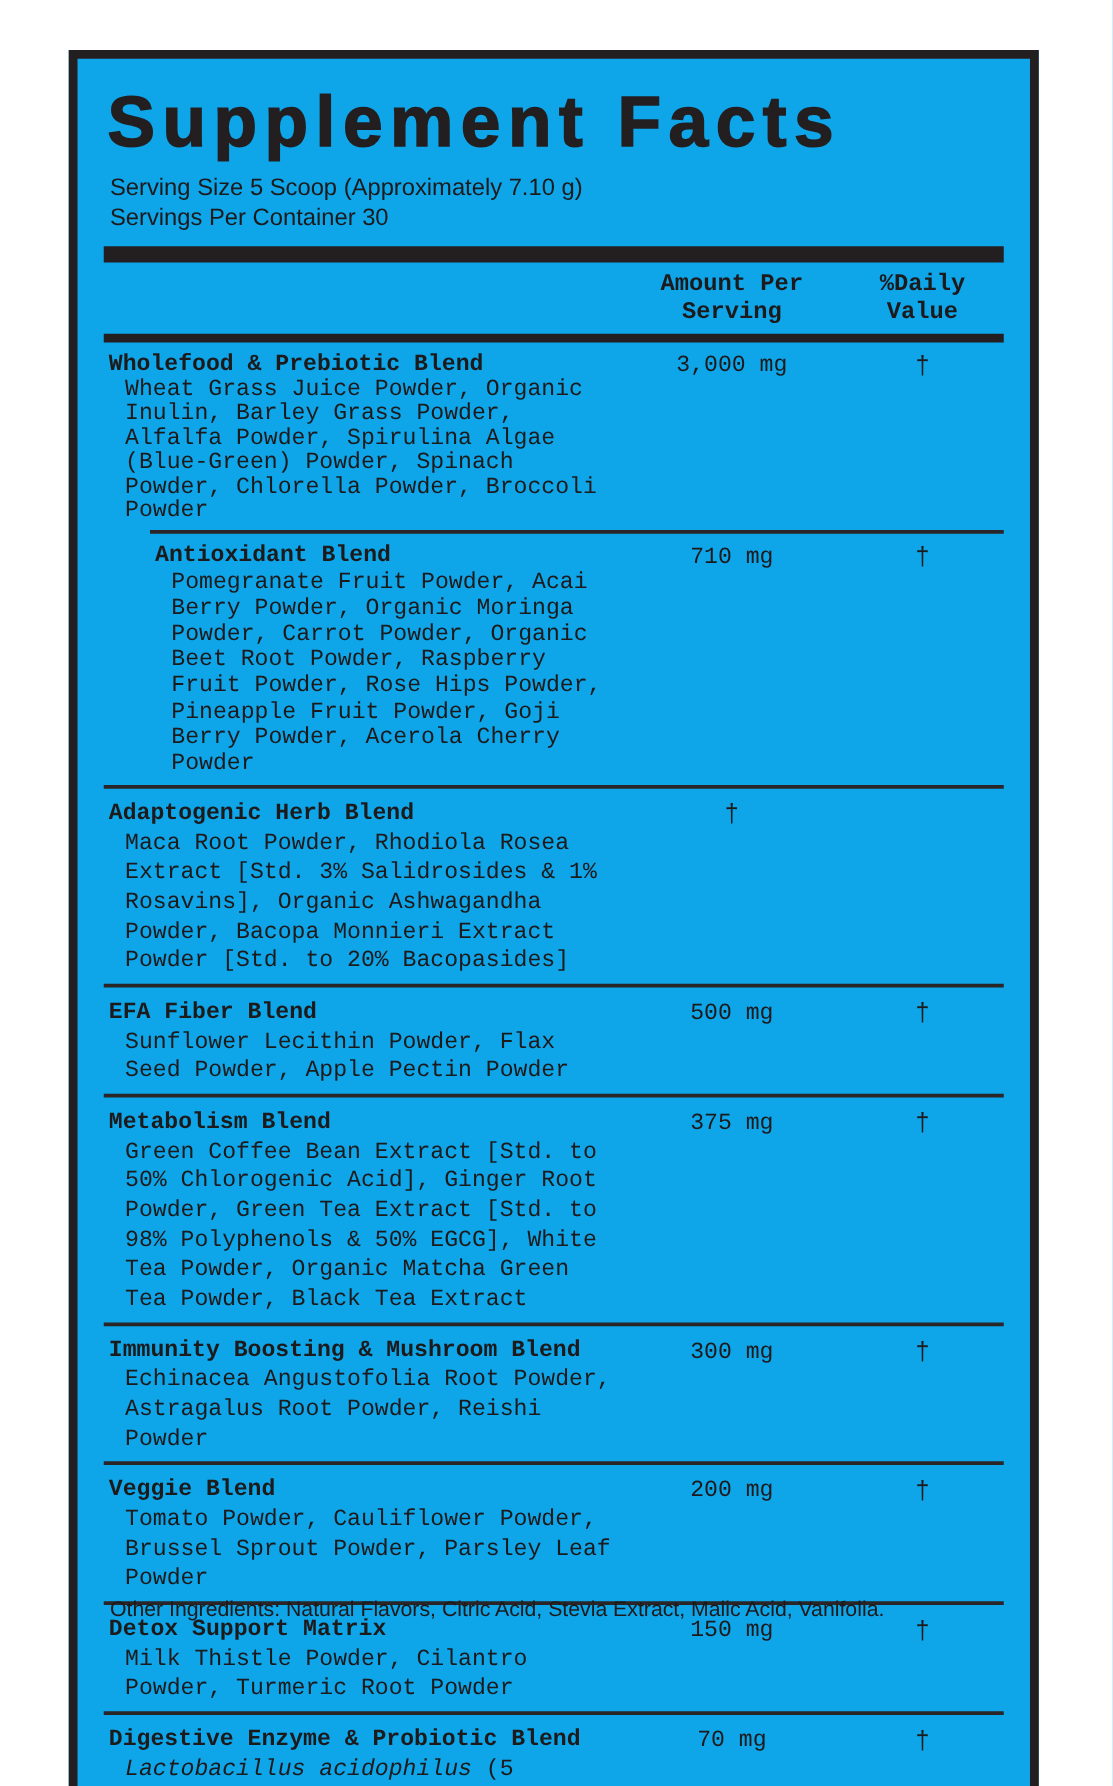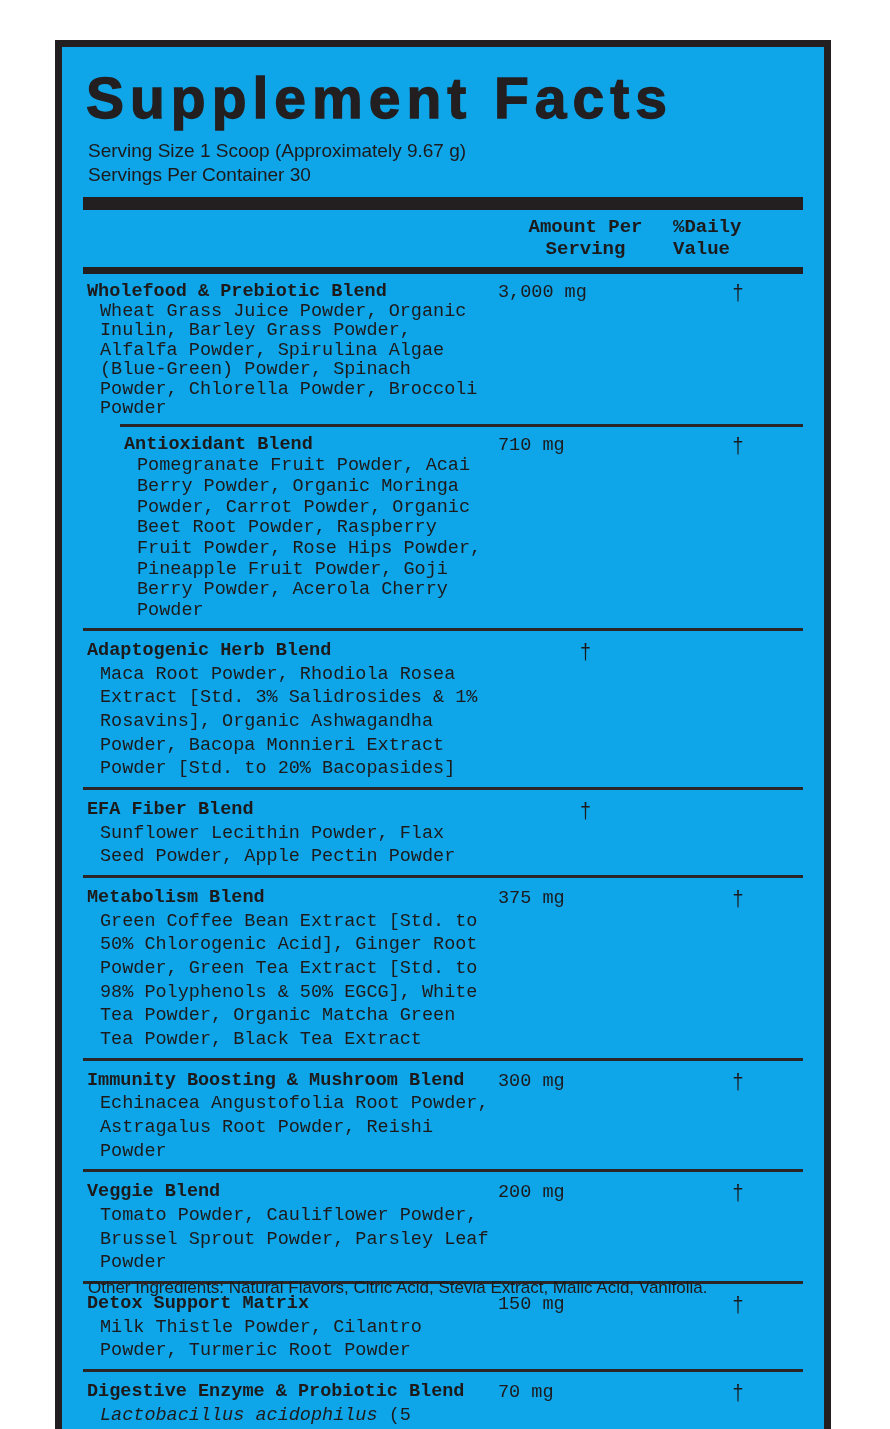--- a/index.html
+++ b/index.html
@@ -43,36 +43,36 @@
   .bar-bottom{ height: 9px;  background: #231f20; }
   .hdr-row {
     display: grid;
     grid-template-columns: 1fr 175px 130px;
     align-items: end;
     padding: 6px 0 7px 0;
     font-size: 19px;
     font-weight: bold;
   }
   .hdr-amount { text-align: center; }
-  .hdr-dv { text-align: left; }
+  .hdr-dv { text-align: center; }
   .rows { }
   .row {
     display: grid;
     grid-template-columns: 1fr 175px 130px;
     padding: 8px 0 6px 0;
     font-size: 18.5px;
     line-height: 1.28;
   }
   .row + .row { border-top: 3px solid #2a2627; }
   .row.tight { line-height: 1.05; }
   .row.semi  { line-height: 1.12; margin-left: 37px; }
   .cell-left { padding-left: 4px; }
   .blend-name { font-weight: bold; }
   .blend-ingredients { margin-left: 13px; }
-  .cell-amount { padding-top: 1px; }
+  .cell-amount { text-align: center; padding-top: 1px; }
   .cell-dv { text-align: center; padding-top: 1px; font-size: 20px; }
   .footnote {
     margin: 0 21px;
     padding: 13px 0 15px 4px;
     font-size: 25px;
   }
   .other-ingredients {
     position: absolute;
     left: 88px;
     top: 1277px;
@@ -84,21 +84,21 @@
 </style>
 </head>
 <body>
 
 <div class="page">
   <div class="label-box">
 
     <div class="title">Supplement Facts</div>
 
     <div class="serving-block">
-      <div>Serving Size 1 Scoop (Approximately 9.67 g)</div>
+      <div>Serving Size 5 Scoop (Approximately 7.10 g)</div>
       <div>Servings Per Container 30</div>
     </div>
 
     <div class="rule-area">
       <div class="bar-thick"></div>
 
       <div class="hdr-row">
         <div></div>
         <div class="hdr-amount">Amount Per Serving</div>
         <div class="hdr-dv">%Daily Value</div>
@@ -131,20 +131,21 @@
       <div class="blend-ingredients">Maca Root Powder, Rhodiola Rosea Extract [Std. 3% Salidrosides &amp; 1% Rosavins], Organic Ashwagandha Powder, Bacopa Monnieri Extract Powder [Std. to 20% Bacopasides]</div>
     </div>
     <div class="cell-dv">†</div>
   </div>
 
   <div class="row">
     <div class="cell-left">
       <div class="blend-name">EFA Fiber Blend</div>
       <div class="blend-ingredients">Sunflower Lecithin Powder, Flax Seed Powder, Apple Pectin Powder</div>
     </div>
+    <div class="cell-amount">500 mg</div>
     <div class="cell-dv">†</div>
   </div>
 
   <div class="row">
     <div class="cell-left">
       <div class="blend-name">Metabolism Blend</div>
       <div class="blend-ingredients">Green Coffee Bean Extract [Std. to 50% Chlorogenic Acid], Ginger Root Powder, Green Tea Extract [Std. to 98% Polyphenols &amp; 50% EGCG], White Tea Powder, Organic Matcha Green Tea Powder, Black Tea Extract</div>
     </div>
     <div class="cell-amount">375 mg</div>
     <div class="cell-dv">†</div>

